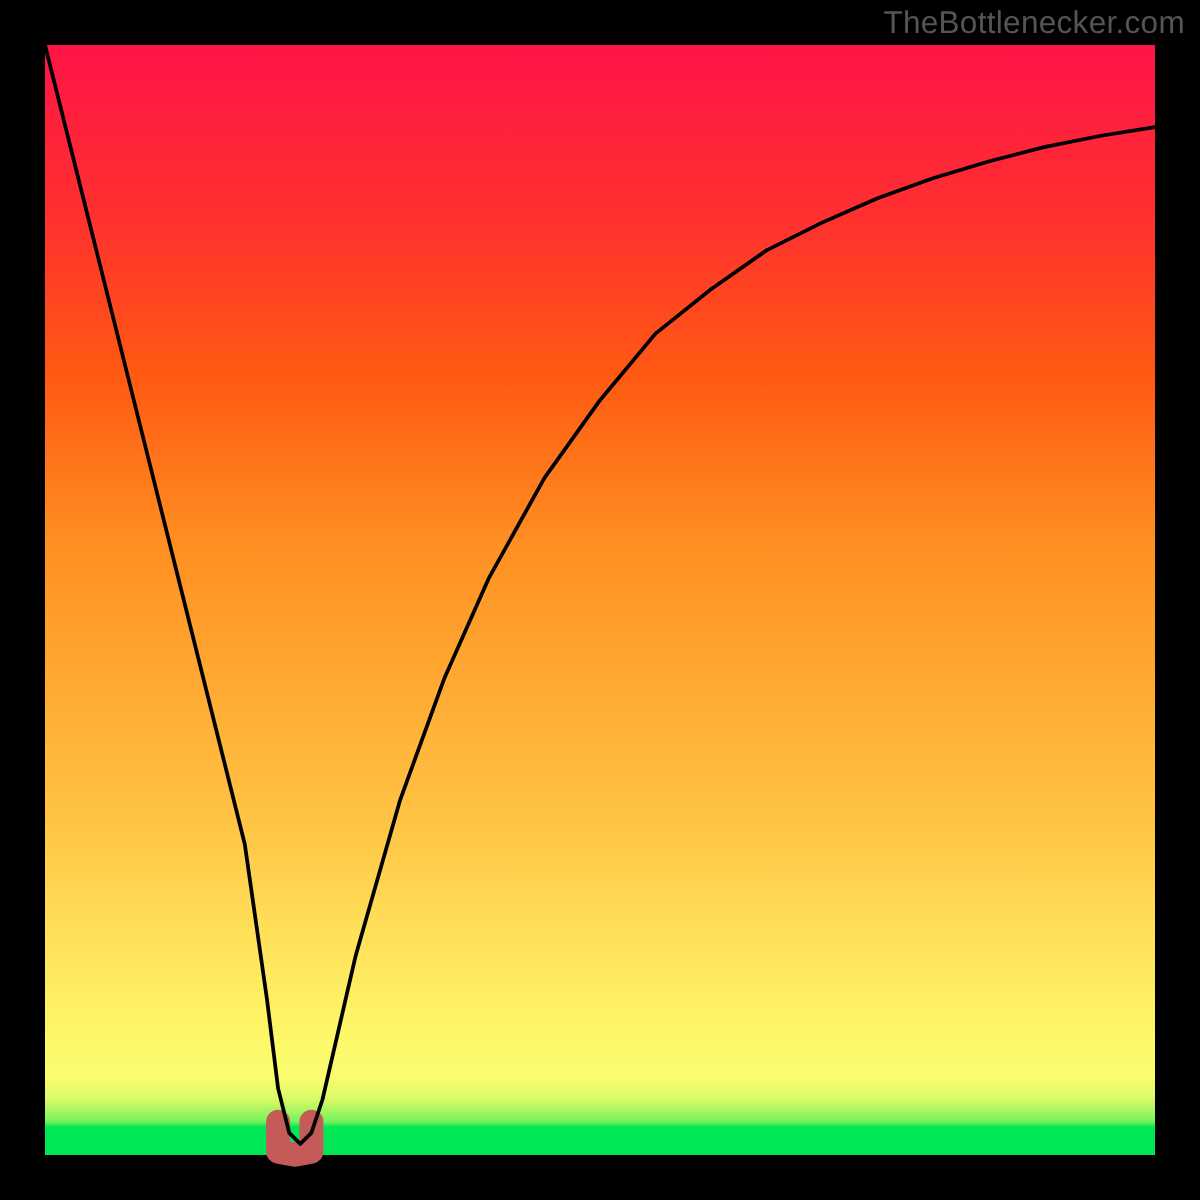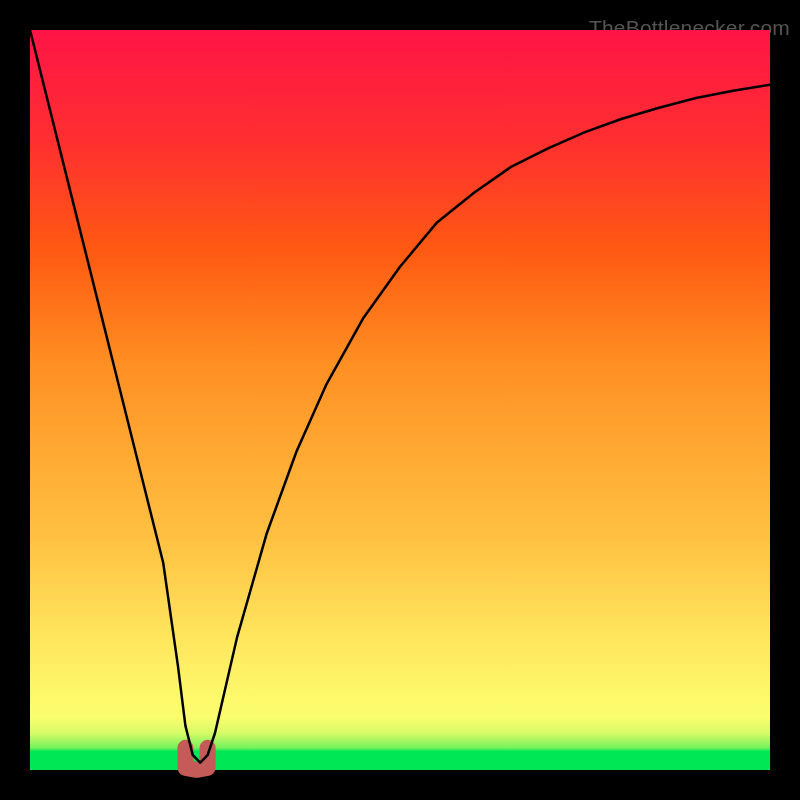--- a/index.html
+++ b/index.html
@@ -34,21 +34,21 @@
       #ffe059 20%,
       #ffc444 30%,
       #ff8f22 55%,
       #ff5a12 70%,
       #ff2f30 85%,
       #ff1446 100%
     );
   }
   .watermark {
     position: absolute;
-    top: 16px;
+    top: 4px;
     right: 10px;
     color: #555;
     font-size: 21px;
     letter-spacing: 0.2px;
     font-weight: 500;
   }
   svg.curve {
     position: absolute;
     left: 0;
     top: 0;

